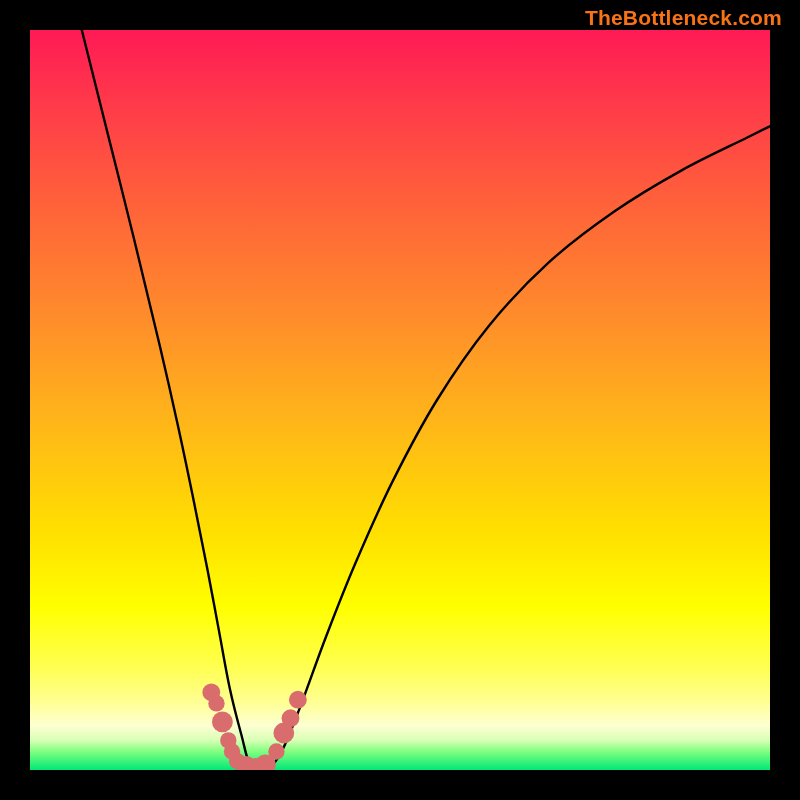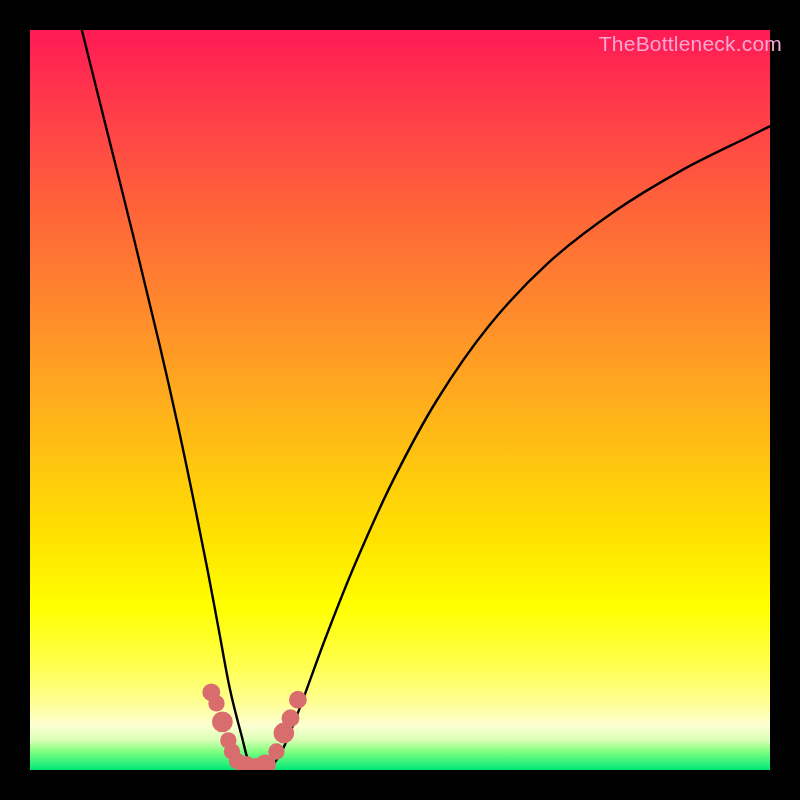--- a/index.html
+++ b/index.html
@@ -32,26 +32,25 @@
       #fdffd2 94%,
       #d8ffb5 96%,
       #80ff80 97.5%,
       #00e878 100%
     );
   }
   .watermark {
     position: absolute;
     top: 6px;
     right: 18px;
-    color: #f9a8d4;
+    color: #f97316;
     font-family: Arial, Helvetica, sans-serif;
     font-size: 21px;
-    font-weight: 400;
+    font-weight: 700;
     letter-spacing: 0.2px;
-    margin-top: 26px;
   }
   svg.curve {
     position: absolute;
     left: 0;
     top: 0;
     width: 740px;
     height: 740px;
   }
 </style>
 </head>

